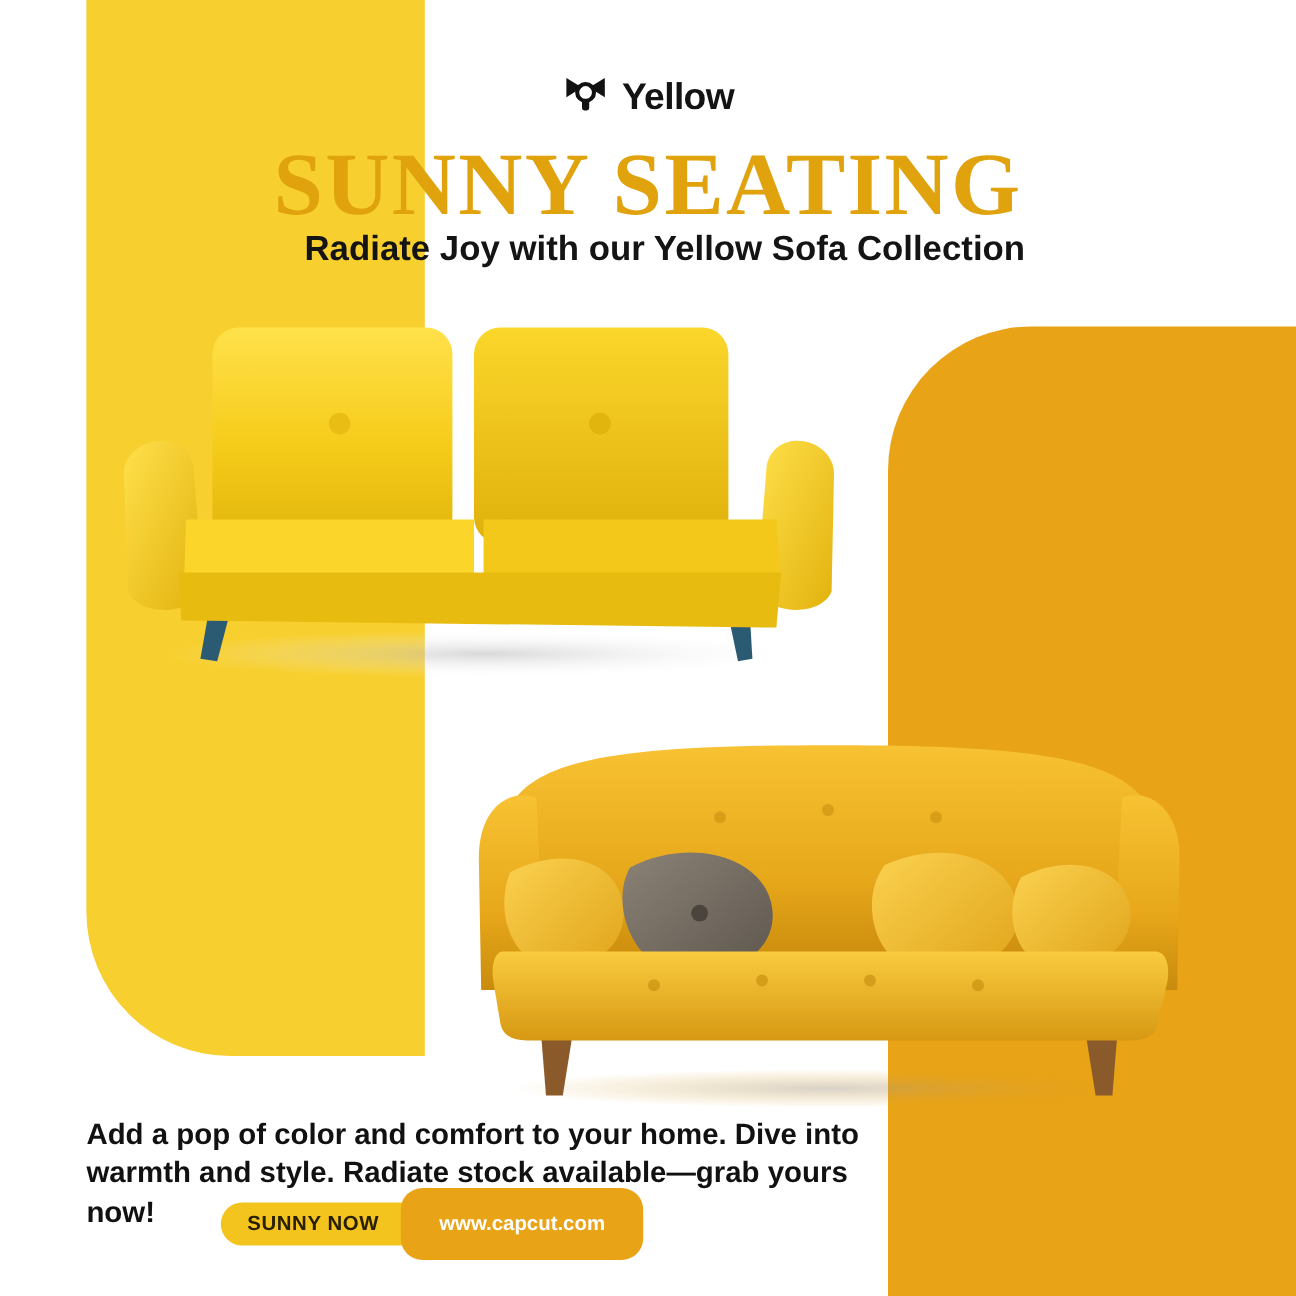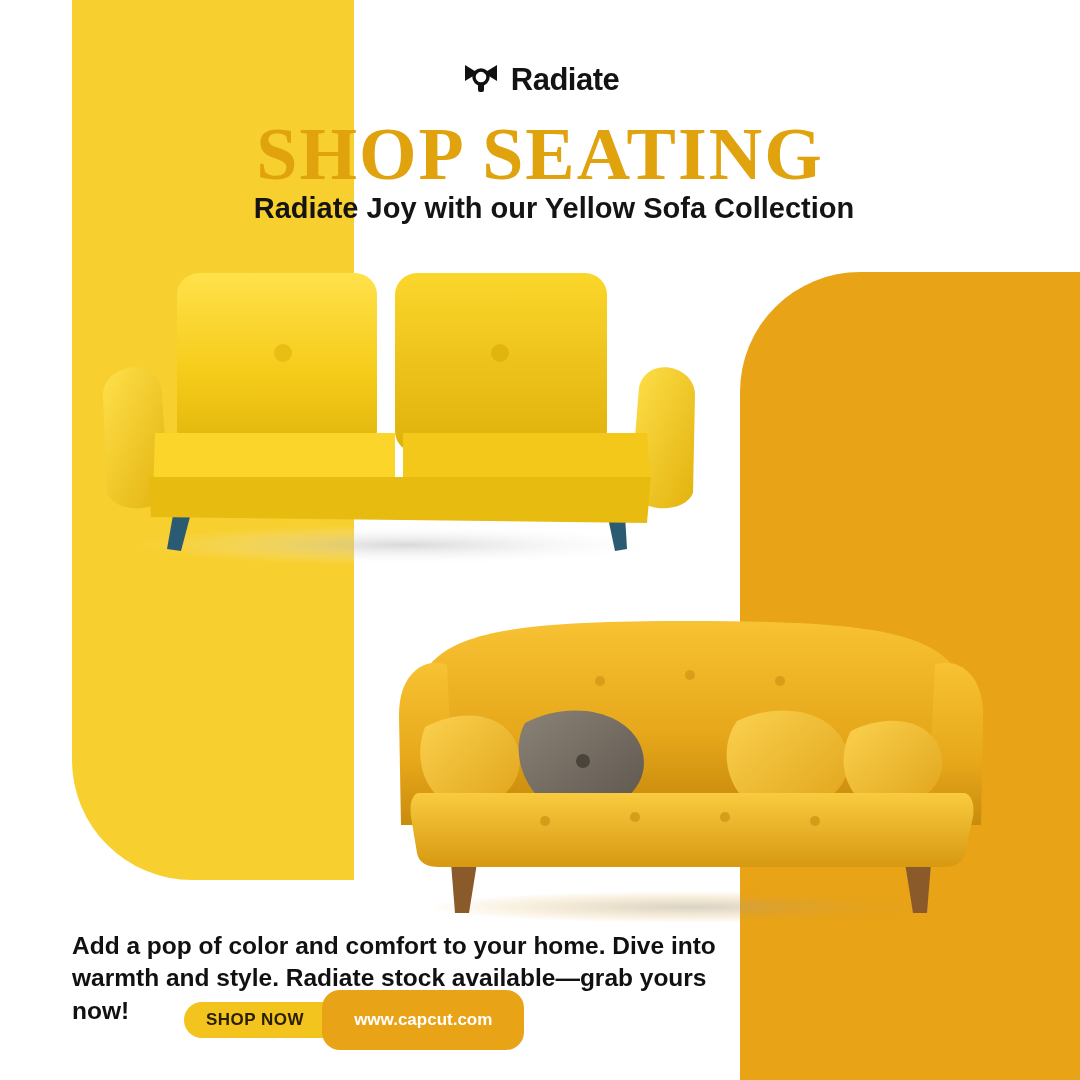--- a/index.html
+++ b/index.html
@@ -161,24 +161,24 @@
     <span class="brand-logo">
       <svg width="40" height="32" viewBox="0 0 40 32" xmlns="http://www.w3.org/2000/svg">
         <g fill="#111111">
           <path d="M4 3 L17 11 L4 19 Z"></path>
           <path d="M36 3 L23 11 L36 19 Z"></path>
           <circle cx="20" cy="15" r="7" fill="none" stroke="#111111" stroke-width="3.4"></circle>
           <rect x="17" y="21" width="6" height="9" rx="2"></rect>
         </g>
       </svg>
     </span>
-    <span class="brand-name">Radiate</span>
-  </div>
-
-  <div class="headline">SHOP SEATING</div>
+    <span class="brand-name">Yellow</span>
+  </div>
+
+  <div class="headline">SUNNY SEATING</div>
   <div class="subhead">Radiate Joy with our Yellow Sofa Collection</div>
 
   <div class="sofa1">
     <svg width="610" height="310" viewBox="0 0 610 310" xmlns="http://www.w3.org/2000/svg">
       <defs>
         <linearGradient id="cush1" x1="0" y1="0" x2="0" y2="1">
           <stop offset="0%" stop-color="#ffe14a"></stop>
           <stop offset="55%" stop-color="#f6cc1a"></stop>
           <stop offset="100%" stop-color="#e0b40c"></stop>
         </linearGradient>
@@ -265,17 +265,17 @@
       <circle cx="160" cy="226" r="5" fill="#c08709" opacity="0.55"></circle>
       <circle cx="250" cy="222" r="5" fill="#c08709" opacity="0.55"></circle>
       <circle cx="340" cy="222" r="5" fill="#c08709" opacity="0.55"></circle>
       <circle cx="430" cy="226" r="5" fill="#c08709" opacity="0.55"></circle>
     </svg>
   </div>
 
   <div class="body-copy">Add a pop of color and comfort to your home. Dive into warmth and style. Radiate stock available—grab yours now!</div>
 
   <div class="cta">
-    <span class="cta-label">SHOP NOW</span>
+    <span class="cta-label">SUNNY NOW</span>
     <span class="cta-url">www.capcut.com</span>
   </div>
 
 </div>
 
 </body></html>

